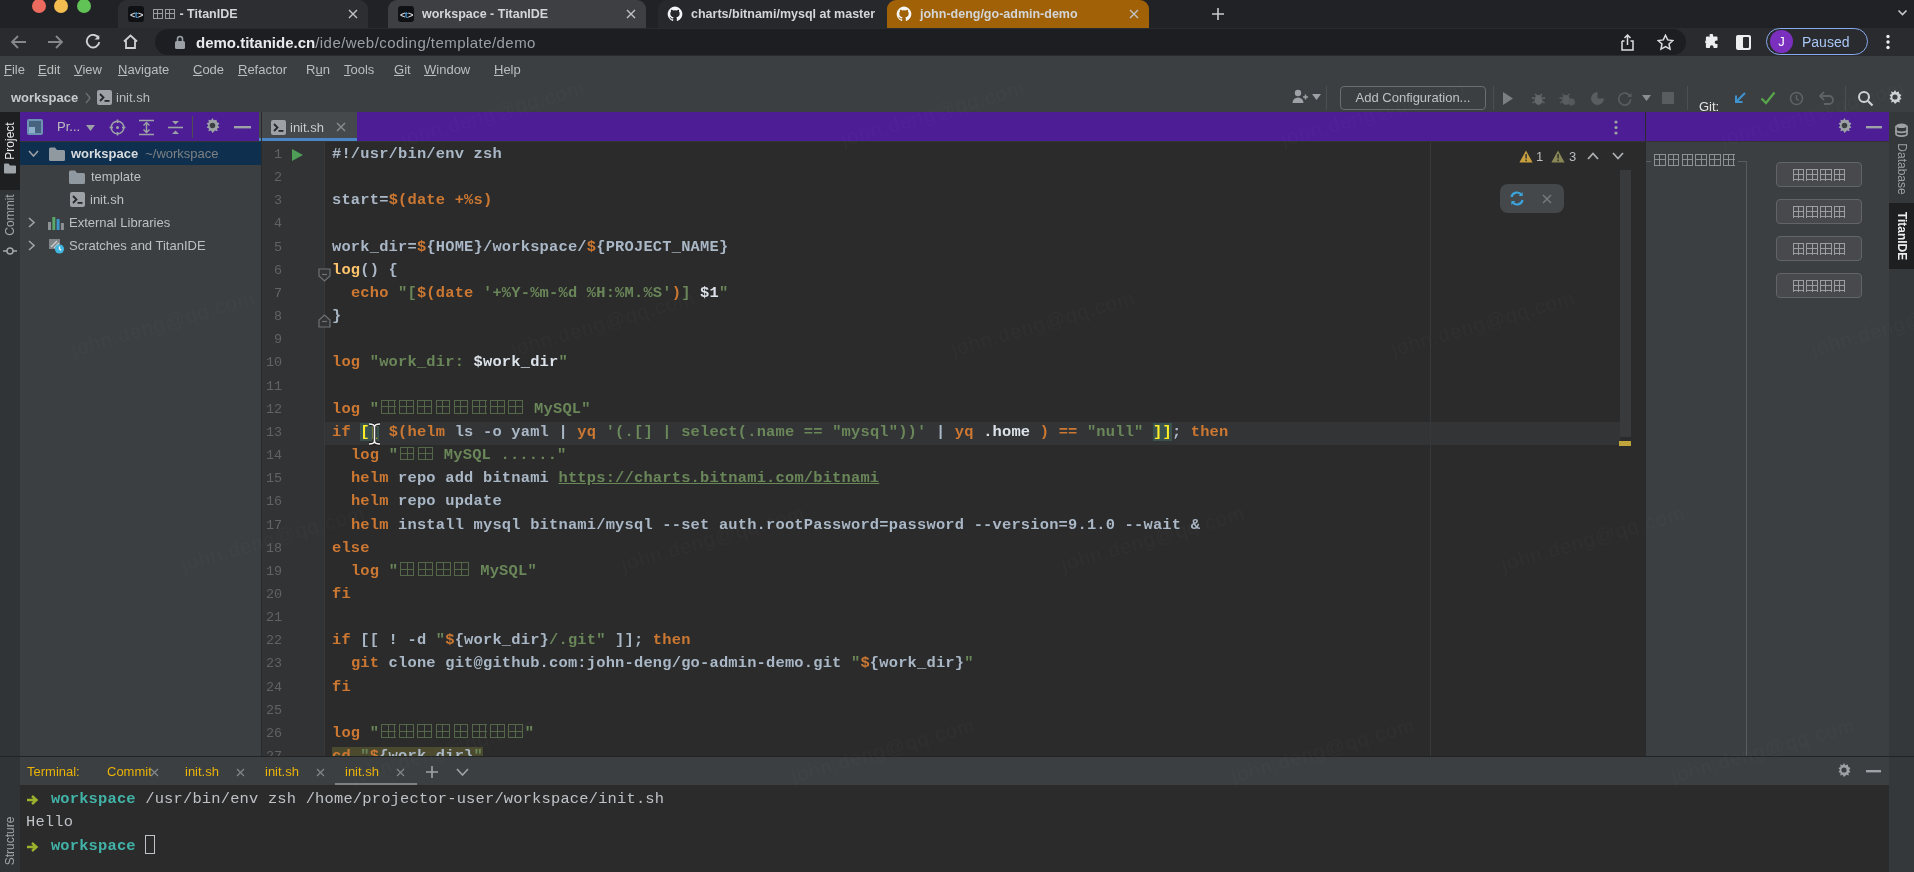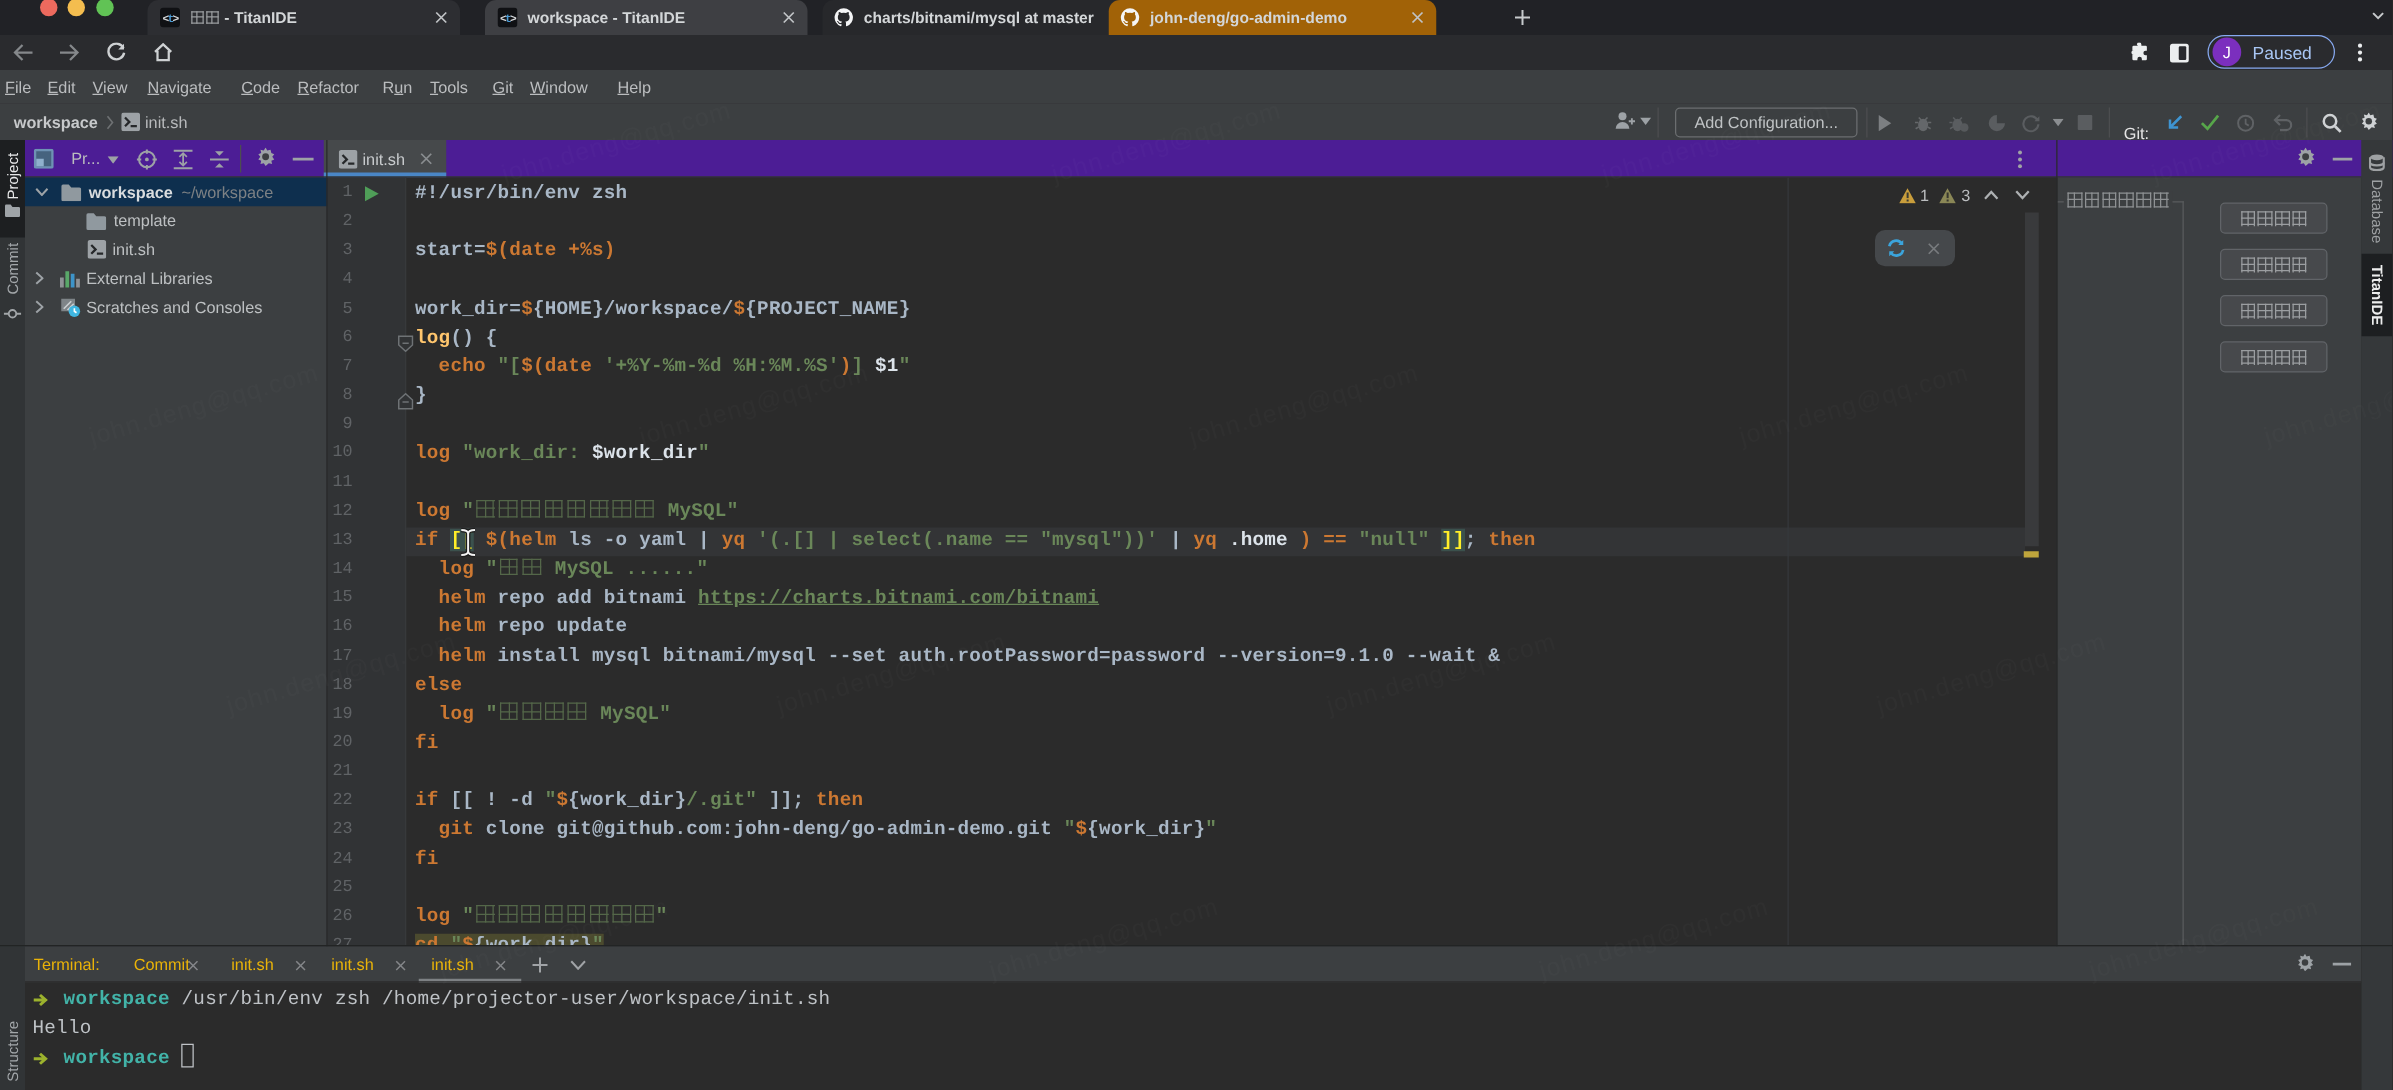--- a/index.html
+++ b/index.html
@@ -119,20 +119,35 @@
  <svg class="icn" style="left:47px;top:7px" width="17" height="14" viewBox="0 0 17 14">
       <path d="M9 1 L15 7 L9 13 M15 7 H1" fill="none" stroke="#85888b" stroke-width="1.8"></path>
     </svg>
  <svg class="icn" style="left:85px;top:6px" width="16" height="16" viewBox="0 0 16 16">
       <path d="M13.8 4.5 A6.3 6.3 0 1 0 14.3 8.2" fill="none" stroke="#ced1d3" stroke-width="1.9"></path>
       <path d="M14.2 1 V5.6 H9.6 Z" fill="#ced1d3"></path>
     </svg>
  <svg class="icn" style="left:122px;top:6px" width="17" height="16" viewBox="0 0 17 16">
       <path d="M2 7.5 L8.5 1.5 L15 7.5 M4 6.5 V14 H13 V6.5" fill="none" stroke="#ced1d3" stroke-width="1.8"></path>
     </svg>
+ <div class="abs" id="omni">
+  <svg style="margin-left:19px" width="12" height="15" viewBox="0 0 12 15">
+        <rect x="1" y="6" width="10" height="8" rx="1.5" fill="#9aa0a6"></rect>
+        <path d="M3.5 6 V4 a2.5 2.5 0 0 1 5 0 V6" fill="none" stroke="#9aa0a6" stroke-width="1.6"></path>
+      </svg>
+  <span style="margin-left:10px;font-size:15px;font-weight:700;color:#e8eaed">demo.titanide.cn</span>
+      <span style="font-size:15px;color:#9aa0a6;letter-spacing:.45px">/ide/web/coding/template/demo</span>
+  <svg class="icn" style="left:1465px;top:5px" width="15" height="17" viewBox="0 0 15 17">
+        <path d="M2 7 H4.5 M10.5 7 H13 V16 H2 V7" fill="none" stroke="#dadde0" stroke-width="1.5"></path>
+        <path d="M7.5 1 V11 M4.5 4 L7.5 1 L10.5 4" fill="none" stroke="#dadde0" stroke-width="1.5"></path>
+      </svg>
+  <svg class="icn" style="left:1502px;top:5px" width="17" height="17" viewBox="0 0 17 17">
+        <path d="M8.5 1.2 L10.7 5.9 L15.8 6.5 L12 10 L13 15.1 L8.5 12.5 L4 15.1 L5 10 L1.2 6.5 L6.3 5.9 Z" fill="none" stroke="#dadde0" stroke-width="1.5"></path>
+      </svg>
+ </div>
  <svg class="icn" style="left:1703px;top:6px" width="17" height="17" viewBox="0 0 17 17">
       <path fill="#eceeef" d="M6.5 1.5 a1.8 1.8 0 0 1 3.6 0 v1h3.4 a1 1 0 0 1 1 1 v3 h-1 a1.8 1.8 0 0 0 0 3.6 h1 v3 a1 1 0 0 1 -1 1 h-3 v-1 a1.8 1.8 0 0 0 -3.6 0 v1 h-3 a1 1 0 0 1 -1 -1 v-3.4 h1 a1.8 1.8 0 0 1 0 -3.6 h-1 V3.5 a1 1 0 0 1 1 -1 h3.4 z"></path>
     </svg>
  <svg class="icn" style="left:1735px;top:6px" width="17" height="17" viewBox="0 0 17 17">
       <rect x="1" y="1" width="15" height="15" rx="2" fill="#eceeef"></rect>
       <rect x="8" y="3" width="6" height="11" rx="1" fill="#292a2e"></rect>
     </svg>
  <div class="abs" style="left:1766px;top:0;width:102px;height:27px;border:1.5px solid #87a9f0;border-radius:14px"></div>
  <div class="abs" style="left:1770px;top:2px;width:23px;height:23px;border-radius:50%;background:#7b2fbe;color:#fff;font-size:13px;text-align:center;line-height:23px">J</div>
  <span class="abs" style="left:1802px;top:6px;color:#a9c7f5;font-size:14px">Paused</span>
@@ -351,21 +366,21 @@
  <div class="trow" style="left:0;top:92px;width:242px">
   <svg style="margin-left:8px" width="7" height="11" viewBox="0 0 7 11">
         <path d="M1 1 L6 5.5 L1 10" fill="none" stroke="#9da2a6" stroke-width="1.6"></path>
       </svg>
   <svg style="margin-left:13px" width="17" height="16" viewBox="0 0 17 16">
         <path d="M1 1 h11 v10 h-11 z" fill="#7e8488"></path>
         <path d="M3 9 L9 3 M6 10 L11 5" stroke="#caced1" stroke-width="1.4"></path>
         <circle cx="11.5" cy="11" r="4.6" fill="#40b6e0"></circle>
         <path d="M11.5 8.6 V11 L13.2 12.2" fill="none" stroke="#fff" stroke-width="1.3"></path>
       </svg>
-  <span style="margin-left:4px">Scratches and Consoles</span>
+  <span style="margin-left:4px">Scratches and TitanIDE</span>
  </div>
 </div>
 <div class="abs" id="editor">
  <div id="caretline"></div>
  <div id="gutter"></div>
  <div id="marginline"></div>
  <pre id="lnums">1
 2
 3
 4

